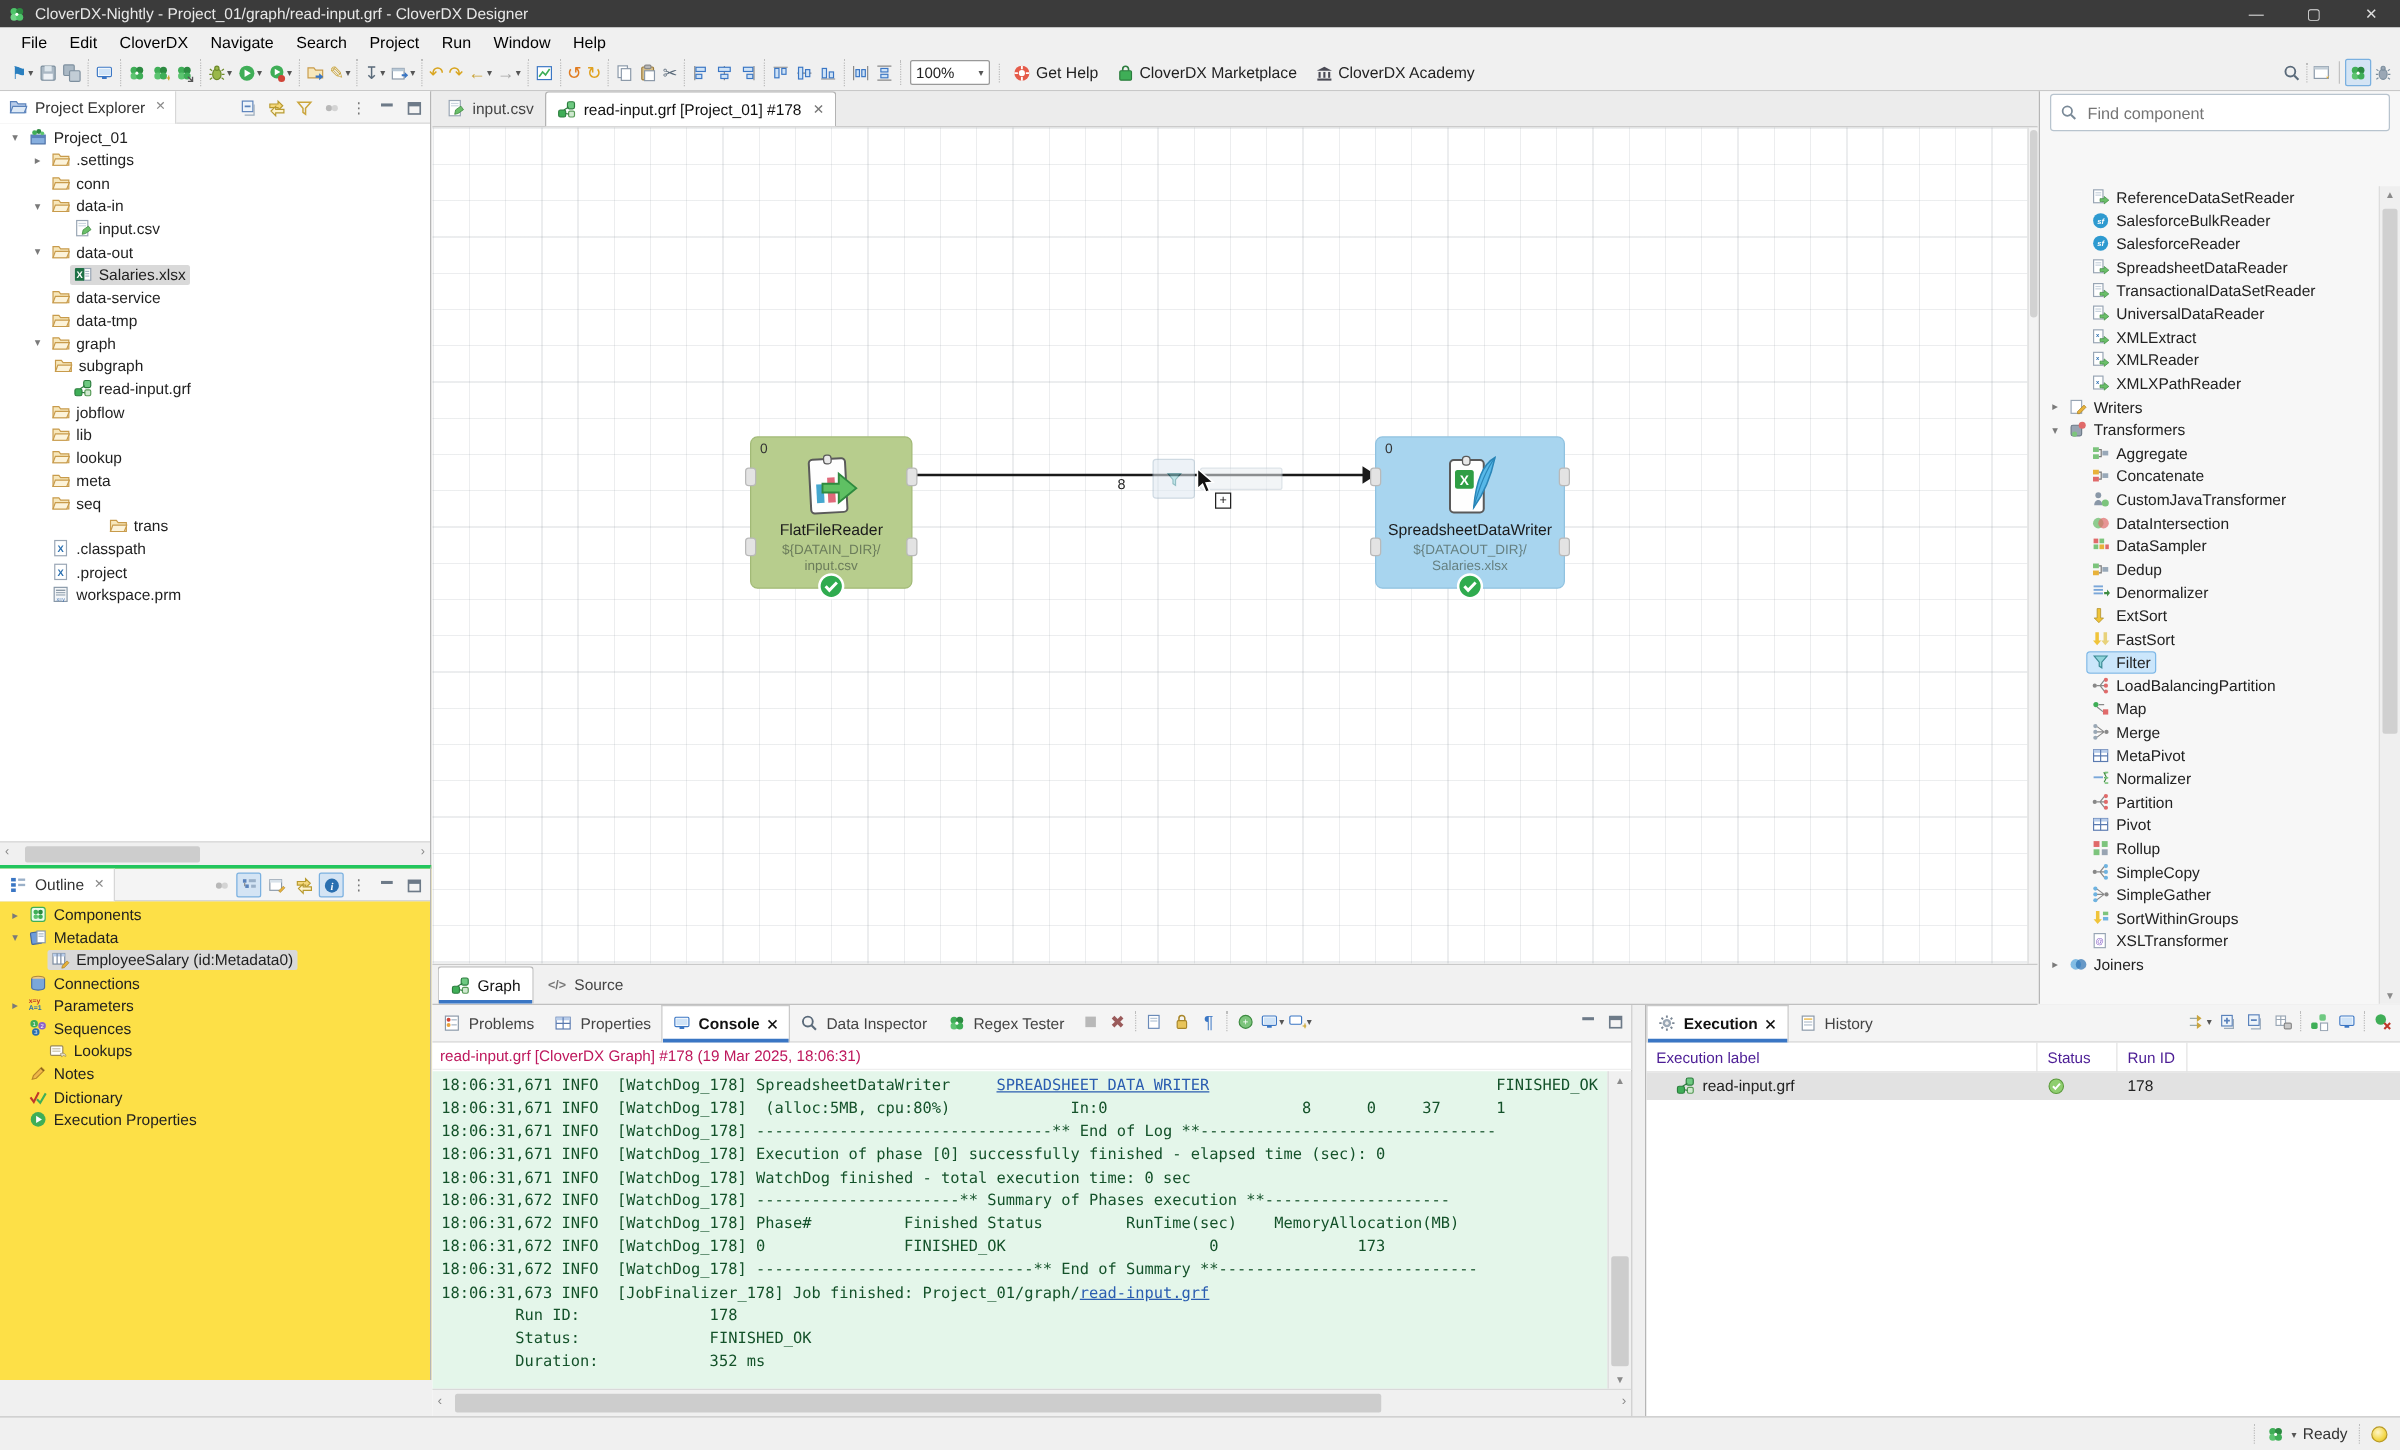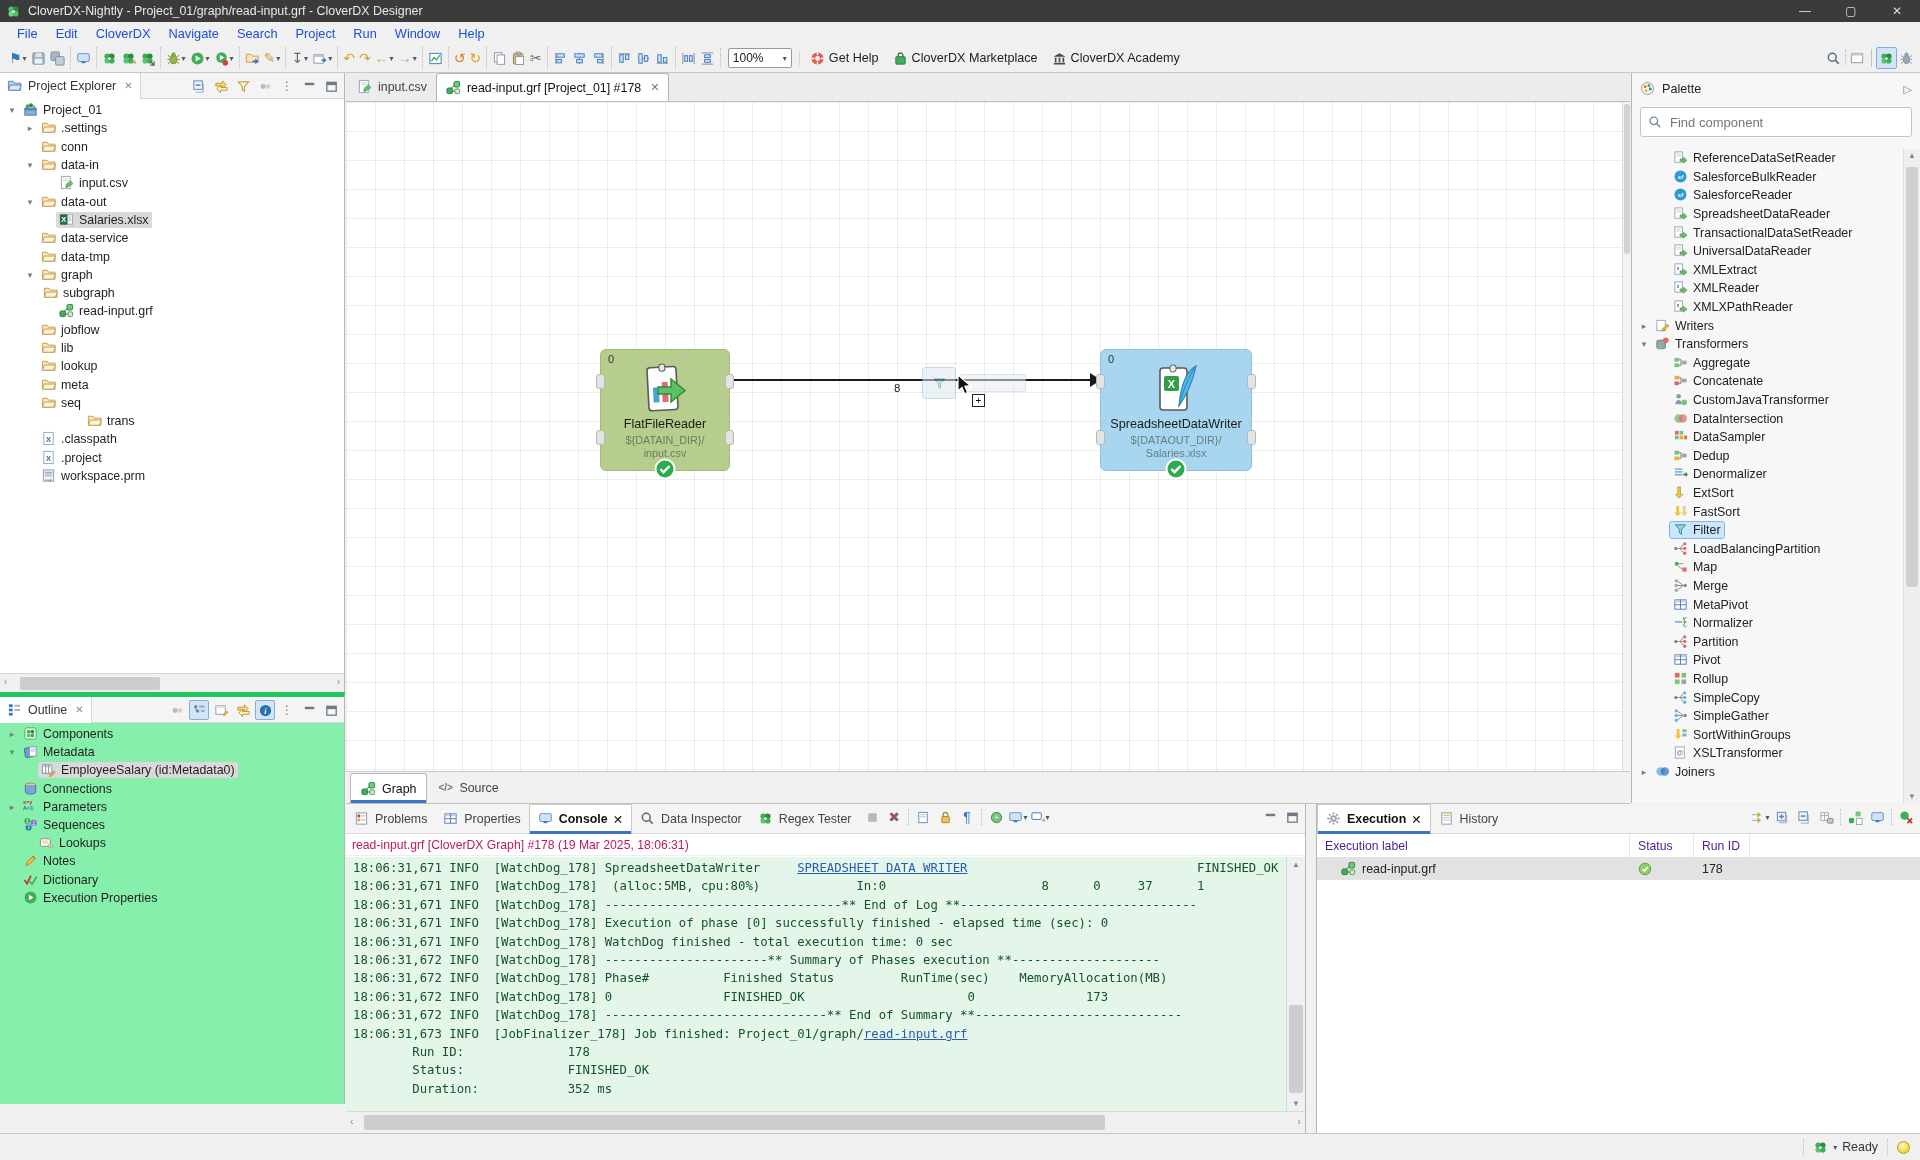--- a/index.html
+++ b/index.html
@@ -7,21 +7,21 @@
   body{width:1920px;height:1160px;overflow:hidden;font-family:"Liberation Sans","DejaVu Sans",sans-serif;background:#f0f0f0;color:#222}
   #app{position:relative;width:1920px;height:1160px}
   .abs{position:absolute}
   svg{display:block}
   
   #titlebar{left:0;top:0;width:1920px;height:22px;background:#3b3b3b;color:#e8e8e8;display:flex;align-items:center;font-size:12.4px}
   #titlebar .ticon{margin:0 7px 0 6px}
   #wincontrols{margin-left:auto;display:flex;height:22px}
   #wincontrols span{width:46px;text-align:center;line-height:22px;font-size:12px;color:#ddd}
   #menubar{left:0;top:22px;width:1920px;height:22px;background:#f0f0f0;display:flex;align-items:center;padding-left:8px;font-size:12.8px}
-  #menubar .menu{padding:2px 9px;color:#1d4ed8}
+  #menubar .menu{padding:2px 9px;color:#000000}
   #toolbar{left:0;top:44px;width:1920px;height:29px;background:#f0f0f0;border-bottom:1px solid #c8c8c8;display:flex;align-items:center;padding:0 4px}
   .tgroup{display:flex;align-items:center;padding:0 3px;border-left:1px dotted #bdbdbd}
   .tgroup:first-child{border-left:none}
   .tbtn{height:22px;display:flex;align-items:center;padding:0 2px;border-radius:2px}
   .tbtn .dd{font-size:8px;color:#555;margin-left:1px}
   .tbtn.active{background:#d4e4f4;border:1px solid #7ab0e0}
   .tglyph{font-size:14px;line-height:15px}
   #zoomcombo{width:64px;height:20px;background:#fff;border:1px solid #999;border-radius:2px;display:flex;align-items:center;font-size:12px;padding:0 4px;margin:0 4px}
   #zoomcombo .dd{margin-left:auto;font-size:8px;color:#555}
   .tlink{display:flex;align-items:center;gap:4px;font-size:12.6px;color:#222;padding:0 7px}
@@ -42,21 +42,21 @@
   .prow.sel .selwrap{background:#cbe6fb;outline:1px solid #7db8e8}
   .tico{width:16px;height:16px;flex:0 0 16px}
   
   #pe{left:0;top:73px;width:345px;height:619px;background:#fff;border-right:1px solid #b6b6b6}
   #pe .tree{position:absolute;left:0;top:28px;right:0;bottom:22px}
   #pe .trow{height:18.3px}
   #pehscroll{position:absolute;left:0;bottom:0;height:19px;right:0;background:#f0f0f0;border-top:1px solid #d5d5d5}
   #pehscroll .thumb{position:absolute;left:20px;top:3px;width:140px;height:13px;background:#cdcdcd;border-radius:2px}
   #pehscroll .ar{position:absolute;left:4px;top:2px;font-size:10px;color:#888}
   #pehscroll .ar.r{left:auto;right:4px}
-  #outline{left:0;top:692px;width:345px;height:412px;background:#86efac;border-right:1px solid #b6b6b6;border-top:5px solid #22c55e}
+  #outline{left:0;top:692px;width:345px;height:412px;background:#fde047;border-right:1px solid #b6b6b6;border-top:3px solid #22c55e}
   #outline .tree{position:absolute;left:0;top:28px;right:0;bottom:0}
   #outline .trow{height:18.2px}
   
   #edtabs{left:346px;top:73px;width:1284px;height:29px;background:#ececec;border-bottom:1px solid #c0c0c0;display:flex;align-items:flex-end;padding-left:2px}
   .edtab{display:flex;align-items:center;gap:5px;height:28px;padding:0 9px;font-size:12.4px;color:#444}
   .edtab.sel{background:#fff;border:1px solid #b3b3b3;border-bottom:none;border-radius:3px 3px 0 0;color:#111}
   .edtab .x{color:#777;font-size:11px;margin-left:4px}
   #canvas{left:346px;top:102px;width:1276px;height:669px;background:#fff;overflow:hidden;
     background-image:repeating-linear-gradient(to right,rgba(120,130,140,.14) 0 1px,transparent 1px 29px),repeating-linear-gradient(to bottom,rgba(120,130,140,.14) 0 1px,transparent 1px 29px)}
   #cvscroll{left:1622px;top:102px;width:8px;height:669px;background:#f3f3f3;border-left:1px solid #ddd}
@@ -1359,33 +1359,20 @@
                 <path d="M5 8l2.2 2.4L11.4 5.6" stroke="#fff" stroke-width="1.8" fill="none"></path>
               </svg>
             </span>
           </div>
           <div class="c" style="width:56px">178</div>
         </div>
       </div>
   </div>
 
   <div class="abs" id="palette">
-    <div id="palhdr">
-      <span class="tico">
-          <svg width="15" height="15" viewBox="0 0 16 16">
-            <circle cx="8" cy="8" r="6.5" fill="#f4f0e8" stroke="#a89a7a"></circle>
-            <circle cx="5.5" cy="6" r="1.5" fill="#e06a6a"></circle>
-            <circle cx="9.5" cy="4.8" r="1.5" fill="#3fae57"></circle>
-            <circle cx="11" cy="8.5" r="1.5" fill="#3a76c4"></circle>
-            <circle cx="6.5" cy="10.5" r="1.5" fill="#e8b23a"></circle>
-          </svg>
-        </span>
-      <span>Palette</span>
-      <span class="collapse">▷</span>
-    </div>
     <div id="palsearch">
       <span>
           <svg width="14" height="14" viewBox="0 0 16 16">
             <circle cx="6.7" cy="6.7" r="4.3" fill="none" stroke="#7a8a98" stroke-width="1.6"></circle>
             <line x1="10" y1="10" x2="14" y2="14" stroke="#7a8a98" stroke-width="1.8"></line>
           </svg>
         </span>
       <input type="text" placeholder="Find component" style="">
     </div>
     <div id="pallist">

